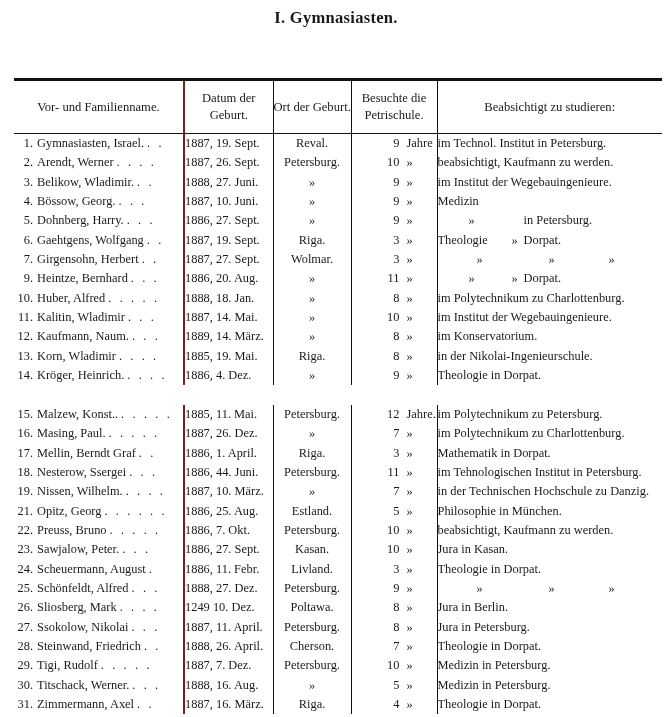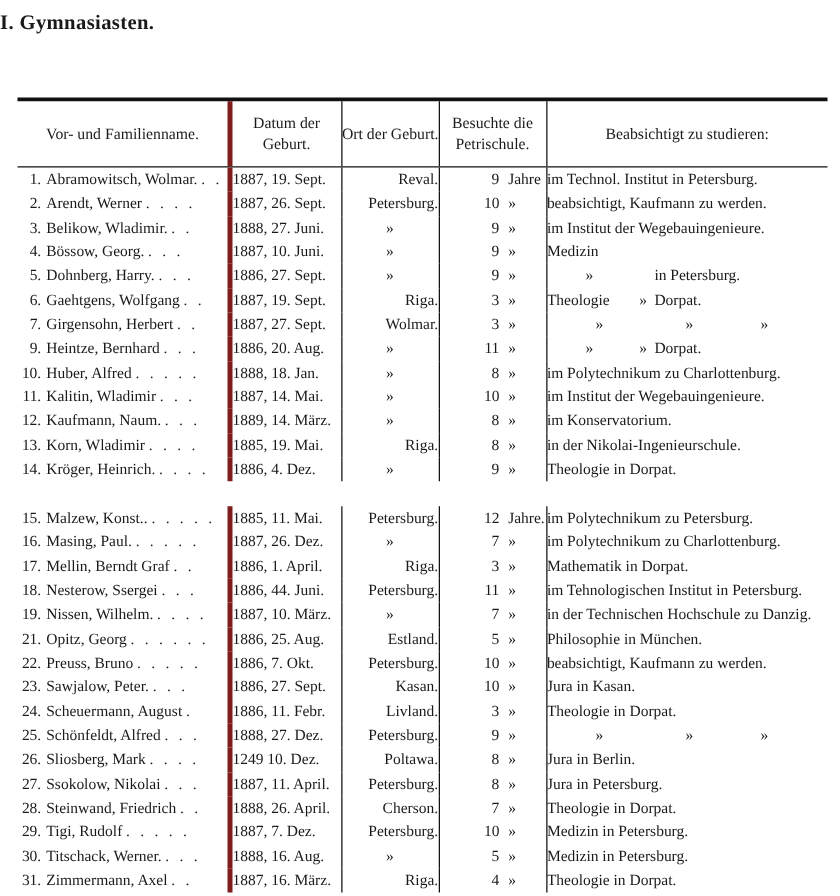--- a/index.html
+++ b/index.html
@@ -19,21 +19,21 @@
 
   .page {
     width: 672px;
     height: 717px;
     position: relative;
     box-sizing: border-box;
   }
 
   
   .page-title {
-    text-align: left;
+    text-align: center;
     font-size: 16.5px;
     font-weight: bold;
     letter-spacing: 0.3px;
     padding-top: 8px;
     padding-bottom: 0;
     font-family: "Liberation Serif", "DejaVu Serif", serif;
   }
 
   
   .table-wrap {
@@ -75,21 +75,21 @@
   table.reg td, table.reg th {
     padding: 0;
     vertical-align: middle;
   }
 
   
   .vdiv {
     border-left: 1.2px solid #111;
   }
   .vdiv-heavy {
-    border-left: 4px solid #7f1d1d;
+    border-left: 2px solid #7f1d1d;
   }
 
   
   thead th {
     font-weight: normal;
     text-align: center;
     font-size: 12.6px;
     line-height: 1.32;
     padding: 13px 4px 13px 4px;
     height: 52px;
@@ -119,21 +119,21 @@
     margin-left: 3px;
   }
 
   td.date {
     text-align: left;
     padding-left: 7px;
     padding-right: 4px;
   }
 
   td.place {
-    text-align: right;
+    text-align: center;
     padding-left: 7px;
     padding-right: 3px;
   }
   td.place.ditto { text-align: center; padding-left: 0; }
 
   td.years {
     text-align: left;
     padding-right: 4px;
     position: relative;
   }
@@ -217,21 +217,21 @@
     <table class="reg" id="body-table">
       <colgroup>
         <col class="c-name">
           <col class="c-date">
           <col class="c-place">
           <col class="c-years">
           <col class="c-study">
       </colgroup>
       <tbody id="rows-host">
           <tr>
-            <td class="name"><span class="num">1.</span><span class="nm">Abramowitsch, Wolmar.</span><span class="leader">. .</span></td>
+            <td class="name"><span class="num">1.</span><span class="nm">Gymnasiasten, Israel.</span><span class="leader">. .</span></td>
             <td class="date vdiv-heavy">1887, 19. Sept.</td>
             <td class="place vdiv">Reval.</td>
             <td class="years vdiv"><span class="yn">9</span><span class="yu">Jahre</span></td>
             <td class="study vdiv">im Technol. Institut in Petersburg.</td>
           </tr>
           <tr>
             <td class="name"><span class="num">2.</span><span class="nm">Arendt, Werner</span><span class="leader">. . . .</span></td>
             <td class="date vdiv-heavy">1887, 26. Sept.</td>
             <td class="place vdiv">Petersburg.</td>
             <td class="years vdiv"><span class="yn">10</span><span class="yu">»</span></td>

